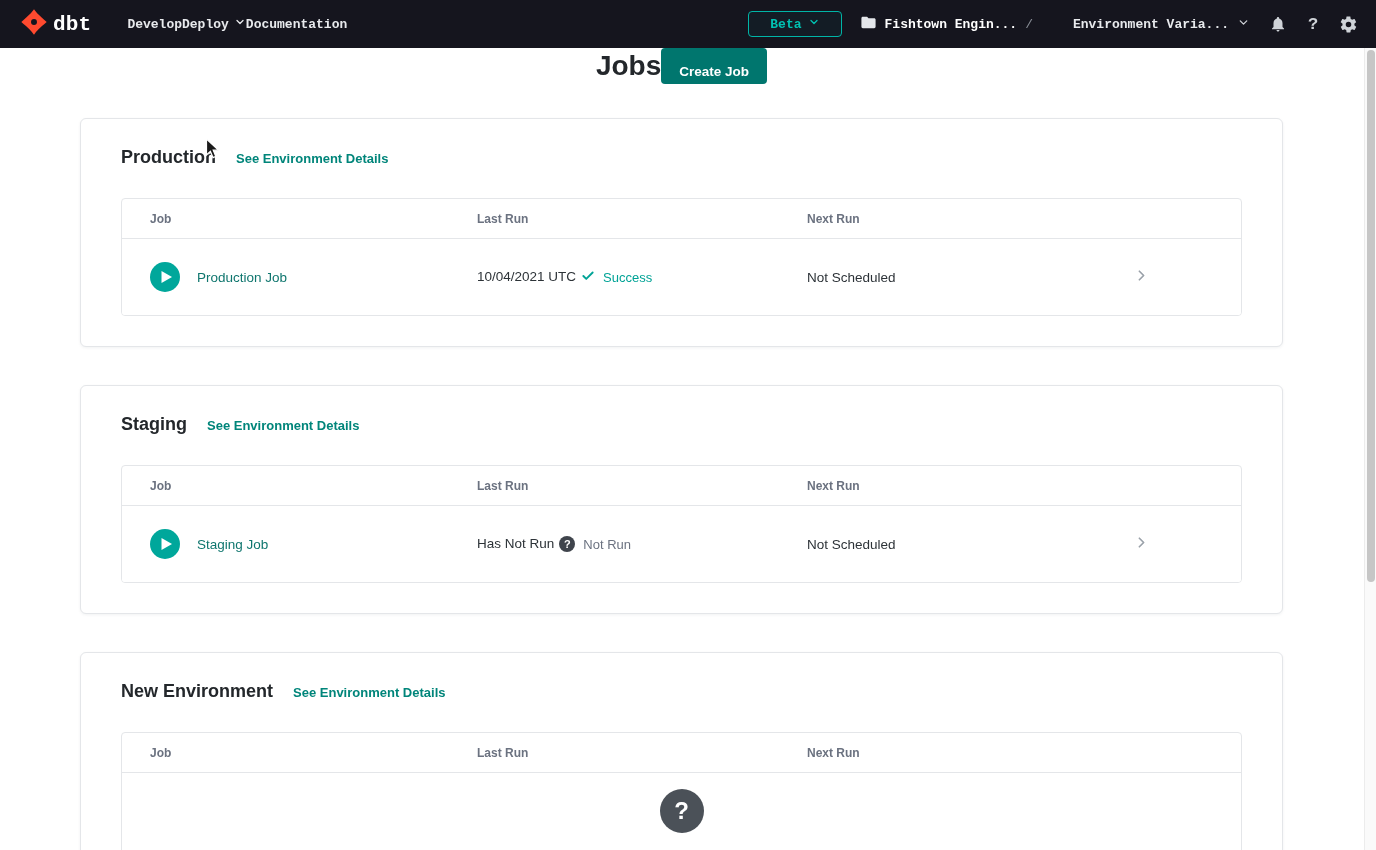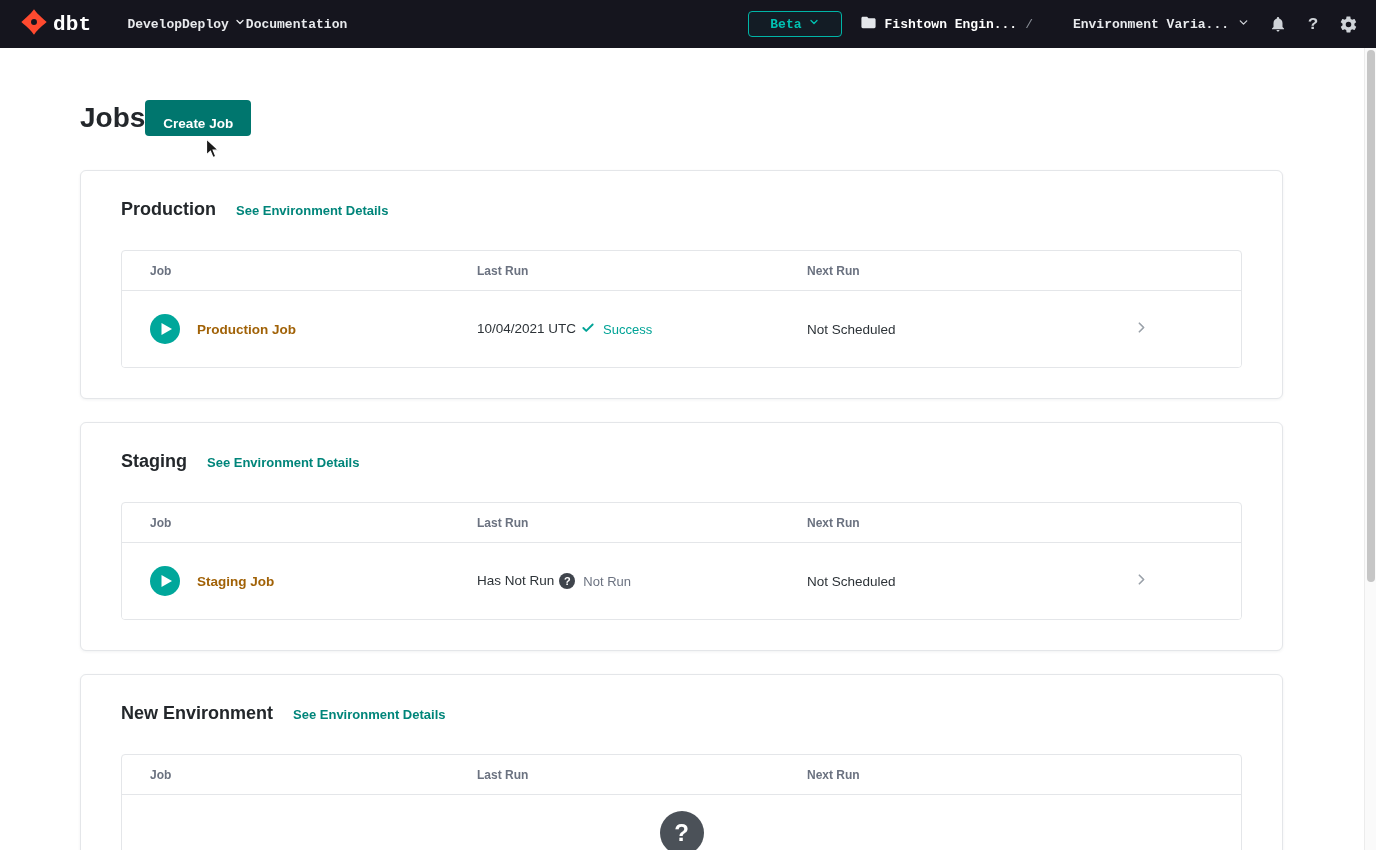--- a/index.html
+++ b/index.html
@@ -29,49 +29,49 @@
   .breadcrumb { display:flex; align-items:center; gap:8px; font-size:13px; color:#e8eaed; cursor:pointer; }
   .crumb-account { font-weight:700; color:#ffffff; }
   .crumb-sep { color:#8a8f98; }
   .crumb-project { font-weight:600; color:#e8eaed;padding-left:32px; }
   .nav-icons { display:flex; align-items:center; gap:15px; }
   .nav-icon { width:20px; height:20px; display:flex; align-items:center; justify-content:center; cursor:pointer; }
   .help-glyph { color:#cfd3d8; font-size:17px; font-weight:700; }
 
   
   .content { width:1203px; margin-left:80px; }
-  .page-head { display:flex; align-items:center; justify-content:flex-start; margin-top:52px; margin-bottom:34px; }
+  .page-head { display:flex; align-items:center; justify-content:center; margin-bottom:34px; }
   .page-title { font-size:28px; font-weight:700; margin:0; color:#23272b; }
   .create-btn {
     background:#00766e; color:#ffffff; border:none; border-radius:4px;
     font-family:"Liberation Sans", sans-serif; font-size:13.5px; font-weight:600;
     height:36px; padding:16px 18px; cursor:pointer;
   }
 
   .card {
     background:#ffffff; border:1px solid #e4e6e9; border-radius:6px;
     box-shadow:0 1px 3px rgba(22,28,45,0.06);
-    padding:28px 40px 30px 40px; margin-bottom:23px;
+    padding:28px 40px 30px 40px; margin-bottom:38px;
   }
   .card-head { display:flex; align-items:baseline; gap:20px; margin-bottom:30px; }
   .card-title { font-size:18px; font-weight:700; margin:0; color:#23272b; }
   .env-link { color:#00857a; font-size:13px; font-weight:700; text-decoration:none; cursor:pointer; }
 
   .table { border:1px solid #e4e6e9; border-radius:4px; overflow:hidden; }
   .thead {
     display:grid; grid-template-columns:355px 330px 1fr 200px; align-items:center;
     height:40px; border-bottom:1px solid #e4e6e9; color:#6b7280; font-size:12px; font-weight:600;
   }
   .thead .col-job { padding-left:28px; }
   .trow {
     display:grid; grid-template-columns:355px 330px 1fr 200px; align-items:center;
     min-height:76px; background:#ffffff; cursor:pointer;
   }
   .job-cell { display:flex; align-items:center; gap:17px; padding-left:28px; }
-  .job-name { font-size:13.5px; font-weight:700; color:#a16207; }
+  .job-name { font-size:13.5px; font-weight:400; color:#0f766e; }
   .play-btn {
     width:30px; height:30px; border-radius:50%; background:#00a79b; flex:0 0 30px;
     display:flex; align-items:center; justify-content:center; cursor:pointer;
   }
   .lastrun-cell { display:flex; flex-direction:row; gap:5px; }
   .lastrun-date { font-size:13.5px; color:#2d3338; }
   .status { display:flex; align-items:center; gap:8px; font-size:13px; }
   .status-success { color:#00a396; font-weight:400; }
   .status-notrun { color:#6b7280; }
   .qmark {

